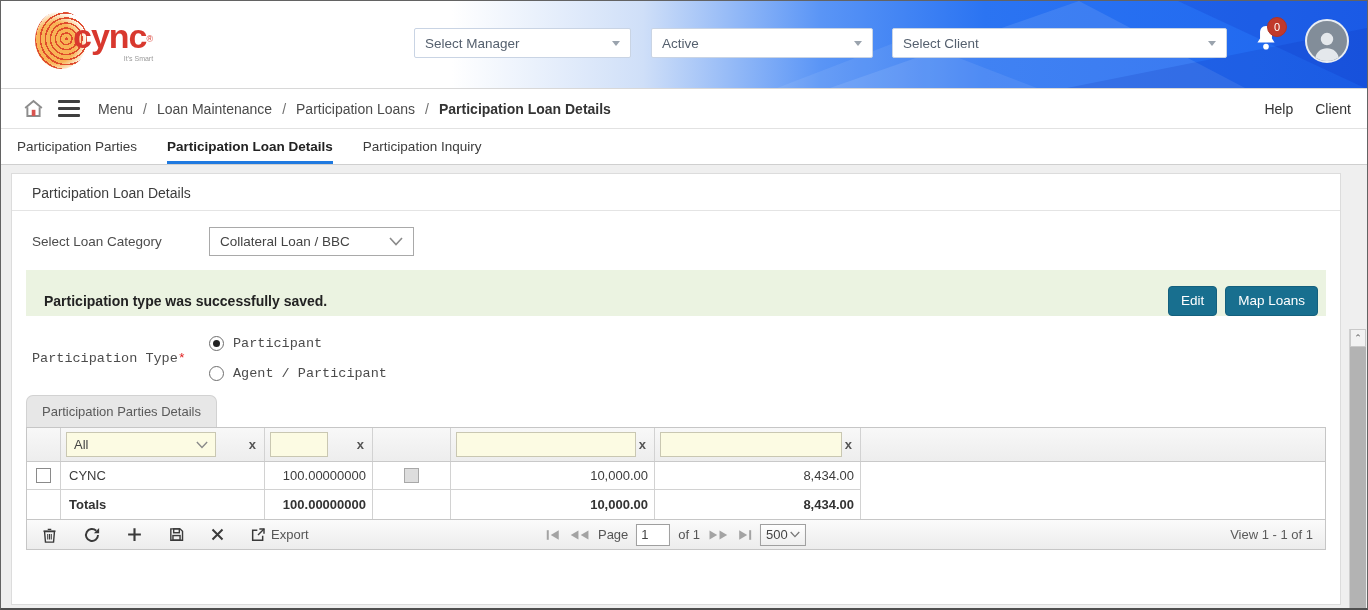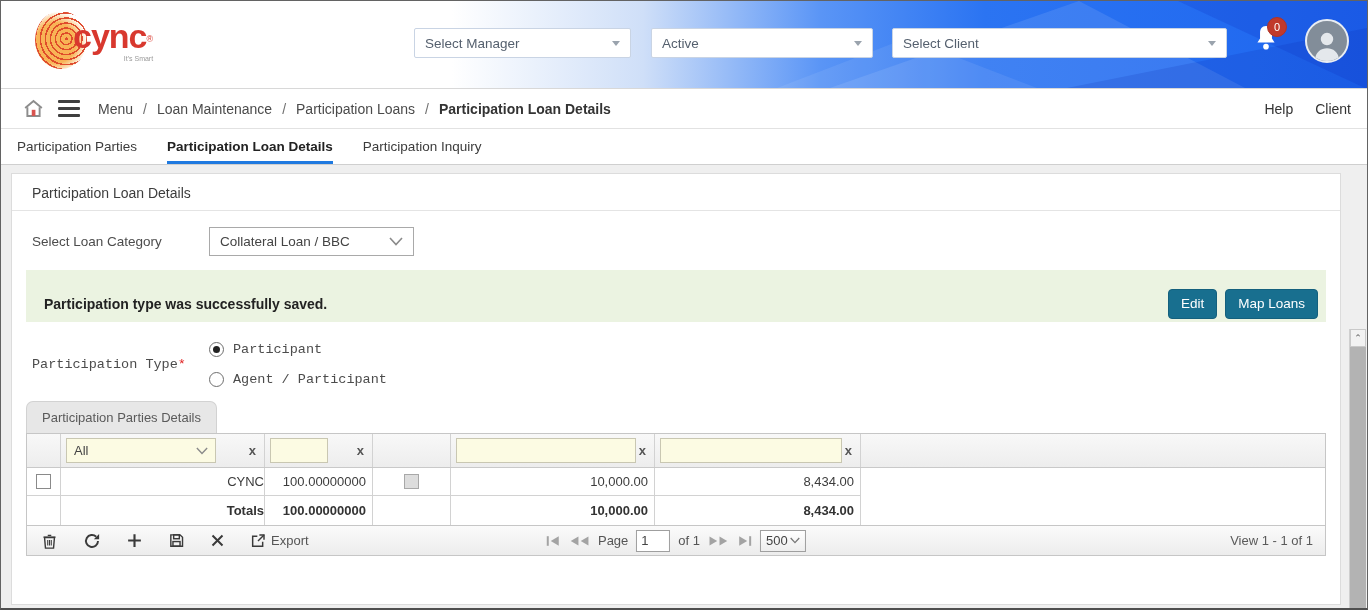--- a/index.html
+++ b/index.html
@@ -57,39 +57,39 @@
   
   .content { position:relative; height:446px; background:#efefef; }
   .panel { position:absolute; left:10px; right:26px; top:8px; bottom:6px; background:#fff; border:1px solid #dcdcdc; padding:0 14px; overflow:hidden; }
   .panel-title { font-size:14px; color:#3d3d3d; padding:11px 6px 9px 6px; border-bottom:1px solid #e4e4e4; margin:0 -14px; padding-left:20px; }
 
   .row-cat { display:flex; align-items:center; margin-top:16px; padding-left:6px; }
   .field-label { width:177px; font-size:13.5px; color:#4c4c4c; }
   .req { color:#e02020; }
   .cat-select { width:205px; height:29px; border:1px solid #a9a9a9; border-radius:0; background:#fff; display:flex; align-items:center; justify-content:space-between; padding:0 10px; font-size:13.5px; color:#444; cursor:pointer; }
 
-  .msgbar { margin-top:14px; height:52px; background:#ebf3e1; display:flex; align-items:center; padding:15px 8px 0 18px; }
+  .msgbar { margin-top:14px; height:46px; background:#ebf3e1; display:flex; align-items:center; padding:15px 8px 0 18px; }
   .msg-text { font-size:14px; font-weight:bold; color:#222; flex:1; }
   .btn-teal { background:#186f8f; color:#fff; border:1px solid #14607d; border-radius:4px; height:30px; padding:0 12px; font-size:13.5px; margin-left:8px; cursor:pointer; font-family:inherit; }
 
   .row-plain { display:flex; align-items:center; margin-top:20px; padding-left:6px; font-size:13.5px; color:#4c4c4c; }
   .value-text { color:#3d3d3d; }
   .radio-col { display:flex; flex-direction:column; gap:15px; }
   .radio-row { display:flex; align-items:center; gap:9px; cursor:pointer; }
   .radio { width:15px; height:15px; border-radius:50%; border:1px solid #6e6e6e; background:#fff; display:inline-flex; align-items:center; justify-content:center; }
   .radio.checked::after { content:""; width:7px; height:7px; border-radius:50%; background:#222; }
   .radio-label { font-size:13.5px; color:#4c4c4c; }
 
   .parties-tab { display:inline-block; margin-top:14px; background:#e7e7e7; border:1px solid #d2d2d2; border-bottom:none; border-radius:7px 7px 0 0; padding:8px 15px; font-size:13px; color:#5a5a5a; }
 
   
   .grid { border:1px solid #c6c6c6; font-size:13px; color:#3c3c3c; }
   .g-row { display:flex; align-items:stretch; }
   .c0{width:34px;} .c1{width:204px;} .c2{width:108px;} .c3{width:78px;} .c4{width:204px;} .c5{width:206px;} .c6{flex:1;}
-  .cell { border-right:1px solid #d2d2d2; display:flex; align-items:center;justify-content:flex-end; }
+  .cell { border-right:1px solid #d2d2d2; display:flex; align-items:center; }
   .cell.nob { border-right:none; }
   .g-head { height:30px; background:linear-gradient(#fdfdfd,#e9e9e9); border-bottom:1px solid #c9c9c9; font-weight:bold; color:#333; }
   .g-head .cell { justify-content:center; }
   .g-filter { height:34px; background:linear-gradient(#f8f8f8,#ededed); border-bottom:1px solid #c9c9c9; }
   .g-filter .cell { padding:0 5px; }
   .f-input { background:#fcfbe3; border:1px solid #c9c7b2; height:25px; font-family:inherit; font-size:13px; padding:0 4px; min-width:0; }
   .f-select { background:#fcfbe3; border:1px solid #c9c7b2; height:25px; display:flex; align-items:center; justify-content:space-between; padding:0 7px; color:#444; cursor:pointer; }
   .clear-x { font-weight:bold; color:#555; margin-left:auto; padding:0 3px; cursor:pointer; font-size:13px; }
   .g-data { height:28px; background:#fff; }
   .g-data .cell { border-bottom:1px solid #d2d2d2; }

